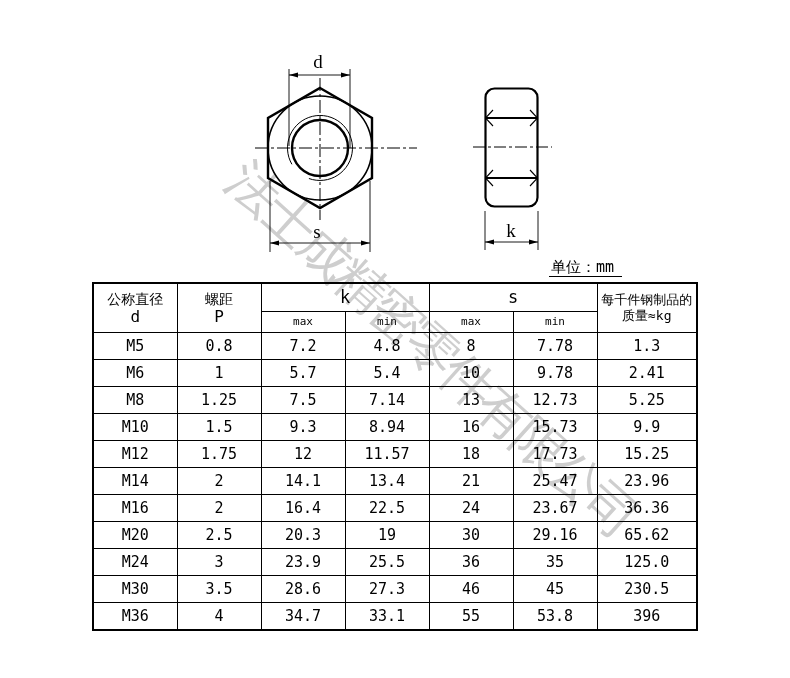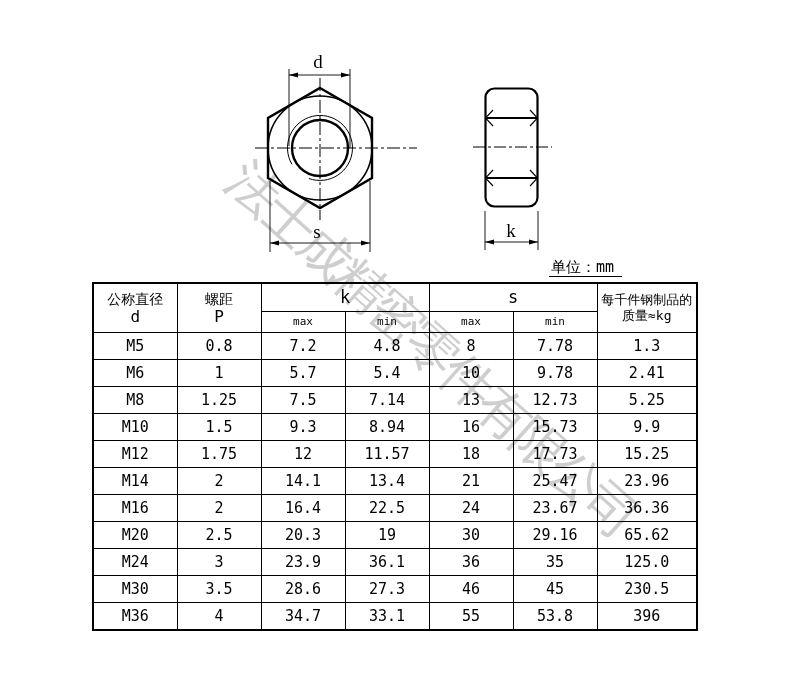--- a/index.html
+++ b/index.html
@@ -238,21 +238,21 @@
           <td>20.3</td>
           <td>19</td>
           <td>30</td>
           <td>29.16</td>
           <td>65.62</td>
         </tr>
         <tr>
           <td>M24</td>
           <td>3</td>
           <td>23.9</td>
-          <td>36.1</td>
+          <td>25.5</td>
           <td>36</td>
           <td>35</td>
           <td>125.0</td>
         </tr>
         <tr>
           <td>M30</td>
           <td>3.5</td>
           <td>28.6</td>
           <td>27.3</td>
           <td>46</td>

